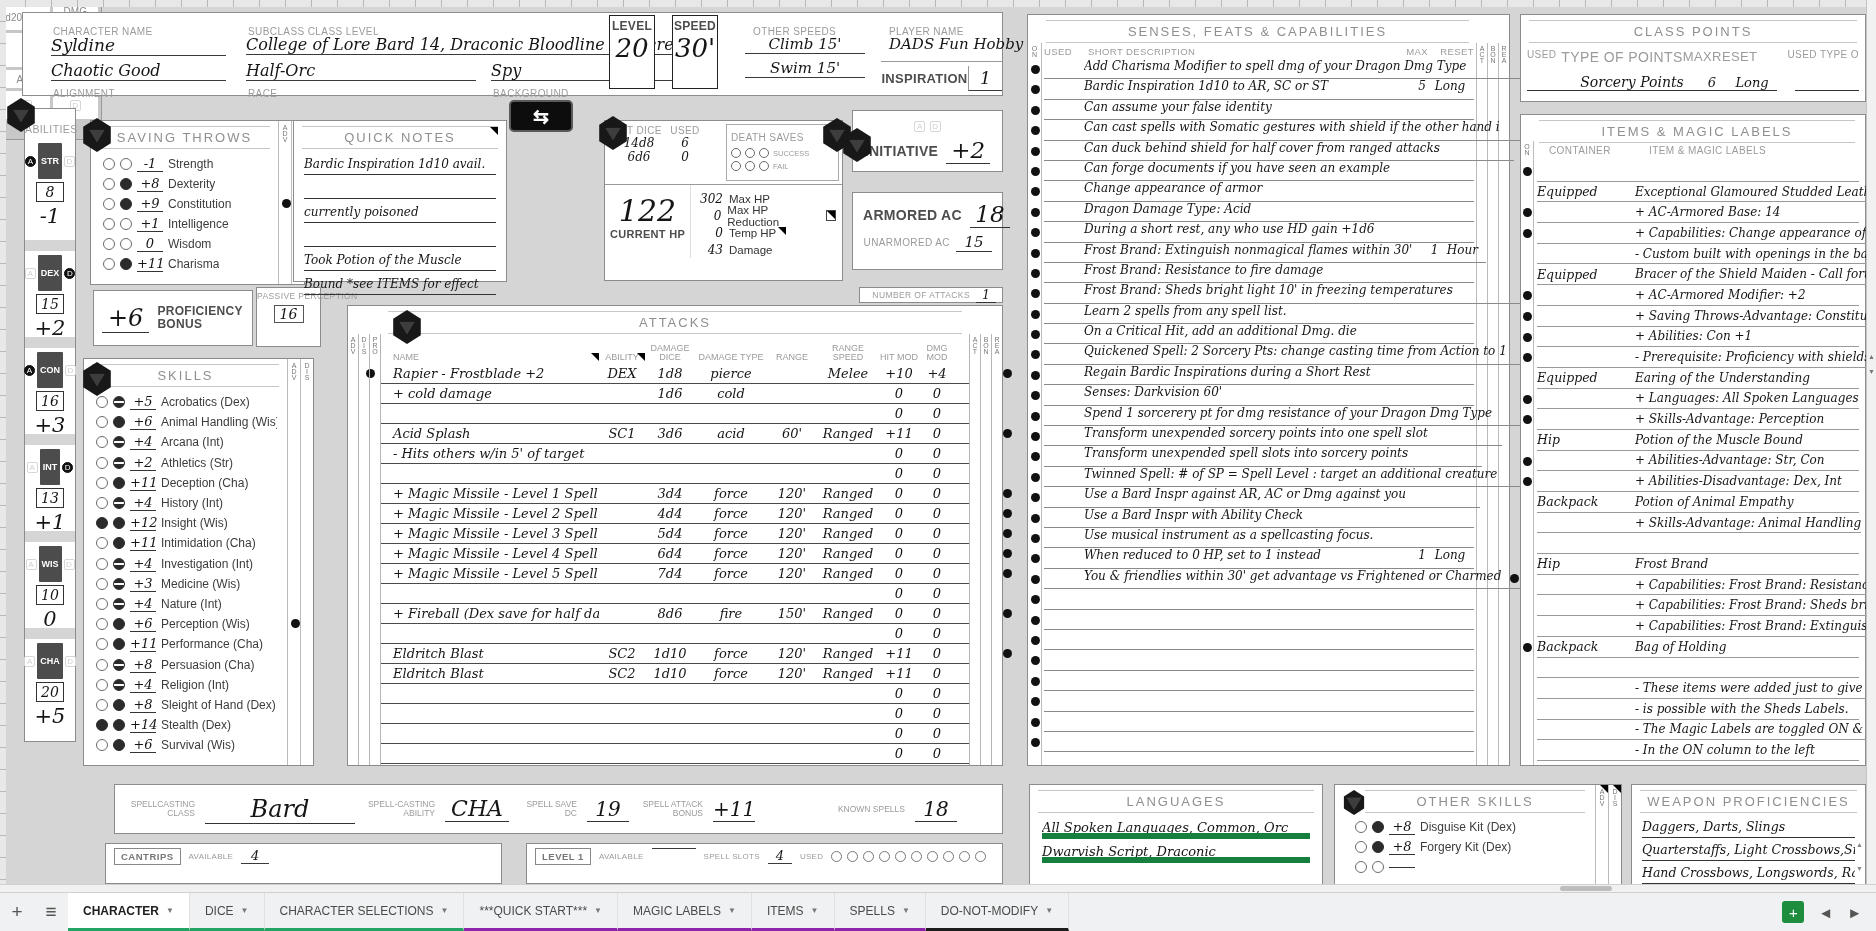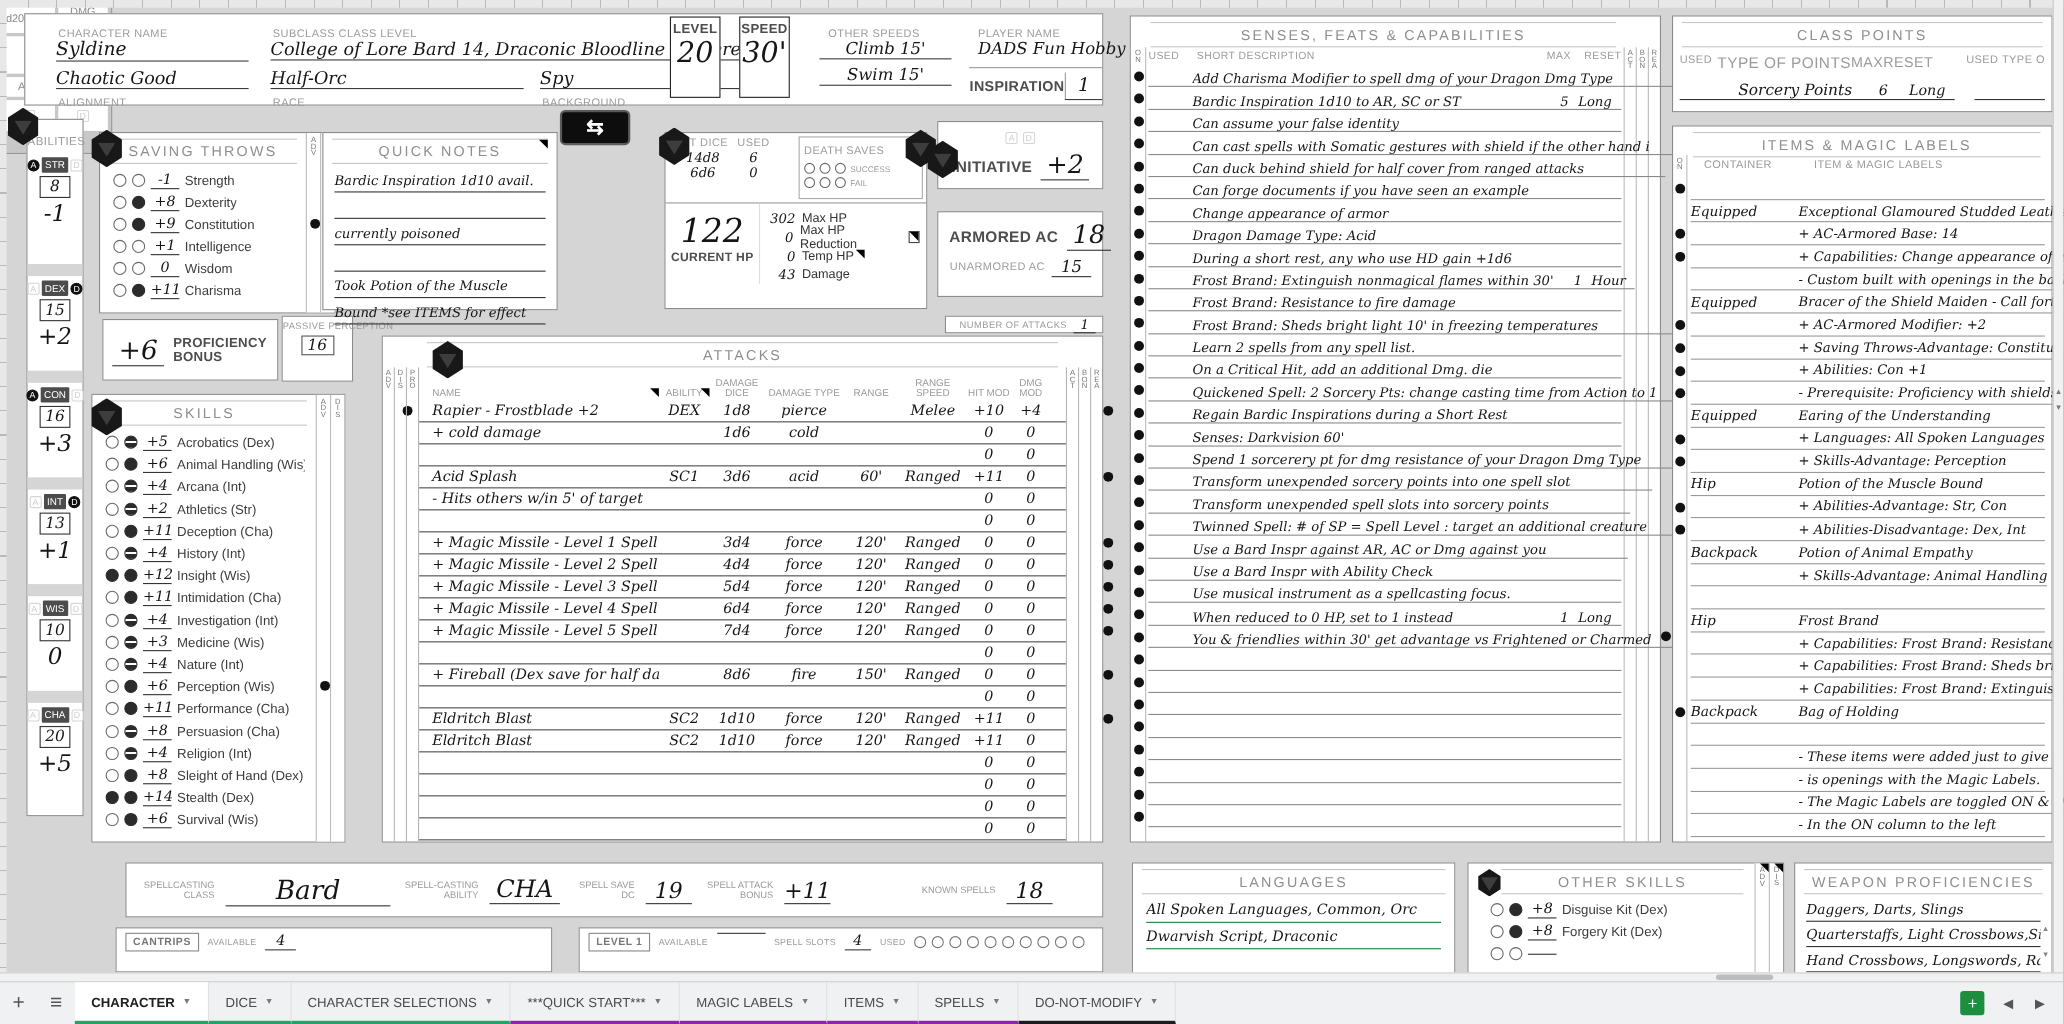--- a/index.html
+++ b/index.html
@@ -35,21 +35,21 @@
 #hdr .fld{position:absolute}
 .bigbox{position:absolute;border:1.5px solid #222;background:#fff;text-align:center}
 .bigbox .blbl{display:block;font-size:12px;margin-top:3px}
 .bigbox .hw{font-size:26px}
 
 
 #abl{left:24px;top:108px;width:52px;height:634px}
 .abil{height:97px;text-align:center}
 .abil:not(:first-of-type)::before{content:"";display:block;height:11px;background:#d5d5d5;margin-bottom:4px}
 .abil .hd{display:flex;align-items:center;justify-content:center;gap:2px}
-.abil .ab{background:#4c4c4c;color:#fff;font-size:9px;font-weight:normal;padding:2px 3px;border-radius:1px}
+.abil .ab{background:#4c4c4c;color:#fff;font-size:9px;font-weight:bold;padding:13px 3px;border-radius:1px}
 .abil .sc{width:28px;height:20px;border:1.5px solid #333;margin:3px auto 2px;font-size:14px;line-height:18px}
 .abil .md{font-size:21px}
 
 
 .xrow{display:flex;align-items:center;gap:5px;height:20px;padding:0 6px;position:relative}
 .xrow .mod{width:26px;text-align:center;border-bottom:1px solid #333;font-size:13px;flex:none}
 .xrow .nm{font-size:12px;color:#3c3c3c;white-space:nowrap;overflow:hidden}
 .sidecols{position:absolute;right:0;top:0;bottom:0;display:flex;background:#fff}
 .sidecols .col{width:13px;border-left:1px solid #bbb;padding-top:3px;display:flex;justify-content:center;position:relative}
 .advdot{position:absolute;right:-17px;top:5px}
@@ -140,21 +140,21 @@
 .dR{position:absolute;right:-31px;top:5px}
 
 
 #feats{left:1027px;top:14px;width:483px;height:752px}
 #feats .onc{position:absolute;left:0;top:28px;bottom:0;width:14px;border-right:1px solid #bbb;display:flex;justify-content:center;padding-top:2px}
 #feats .cols{position:absolute;right:0;top:28px;bottom:0;display:flex}
 #feats .cols .col{width:11px;border-left:1px solid #bbb;padding-top:2px;display:flex;justify-content:center}
 #feats .hdr{display:flex;align-items:center;padding:0 35px 0 16px;height:16px}
 #feats .hdr .lbl{font-size:9.5px}
 #feats .frow{display:flex;align-items:center;height:20.4px;padding:0 35px 0 16px;position:relative}
-#feats .frow .m{flex:1;display:flex;align-items:flex-end;height:100%;border-bottom:1px solid #8a8a8a}
+#feats .frow .m{flex:1;display:flex;align-items:flex-start;height:100%;border-bottom:1px solid #8a8a8a}
 #feats .ond{position:absolute;left:3px;top:6px}
 .f-used{width:40px;flex:none}
 .f-desc{flex:1;font-size:12px;white-space:nowrap;overflow:hidden}
 .f-max{width:26px;flex:none;text-align:right;font-size:12px}
 .f-reset{width:48px;flex:none;text-align:center;font-size:12px}
 
 
 #cpts{left:1520px;top:14px;width:346px;height:88px;overflow:hidden}
 #cpts .hdr{display:flex;padding:4px 6px 0}
 #cpts .row{display:flex;align-items:center;padding:0 6px;height:26px}
@@ -175,21 +175,21 @@
 
 #spellbar{left:114px;top:784px;width:889px;height:50px;display:flex;align-items:center;gap:10px;padding:0 10px}
 #spellbar .sl{font-size:8.5px;color:#9b9b9b;text-align:right;line-height:9px}
 #spellbar .v{text-align:center;border-bottom:1px solid #333}
 #cantrips{left:105px;top:843px;width:397px;height:41px;padding:4px 8px;display:flex;align-items:flex-start;gap:8px}
 #lvl1{left:526px;top:843px;width:477px;height:41px;padding:4px 8px;display:flex;align-items:flex-start;gap:8px}
 .boxlbl{border:1px solid #888;font-size:9.5px;color:#777;font-weight:bold;padding:2px 6px;letter-spacing:.5px}
 .tiny{font-size:8px;color:#9b9b9b;letter-spacing:.3px;padding-top:4px}
 .slotc{width:11px;height:11px;border:1.4px solid #777;border-radius:50%;margin-top:3px}
 #langs{left:1029px;top:784px;width:294px;height:102px}
-#langs .ln{height:24px;margin:0 12px;border-bottom:1px solid #15803d;font-size:13px;white-space:nowrap;overflow:hidden;padding-top:5px}
+#langs .ln{height:24px;margin:0 12px;border-bottom:6px solid #15803d;font-size:13px;white-space:nowrap;overflow:hidden;padding-top:5px}
 #oskills{left:1334px;top:784px;width:288px;height:102px}
 #oskills .rows{padding:4px 32px 0 14px}
 #wprof{left:1631px;top:784px;width:235px;height:102px}
 #wprof .ln{height:23px;margin:0 10px;border-bottom:1px solid #333;font-size:12.5px;white-space:nowrap;overflow:hidden;padding-top:4px}
 #wprof .sar{position:absolute;right:2px;font-size:7px;color:#888}
 
 
 #vscroll{position:absolute;right:0;top:0;width:10px;height:884px;background:#f1f1f1;border-left:1px solid #c4c4c4}
 #vscroll .a{position:absolute;left:1px;font-size:7px;color:#777}
 #hscroll{position:absolute;left:0;top:884px;width:1876px;height:8px;background:#f1f1f1;border-top:1px solid #cfcfcf}
@@ -1552,21 +1552,21 @@
 
           <div class="m">
             <span class="i-cont hw"></span>
             <span class="i-text hw">- These items were added just to give a sense of</span>
           </div>
         </div>
         <div class="irow">
 
           <div class="m">
             <span class="i-cont hw"></span>
-            <span class="i-text hw">- is openings with the Magic Labels.</span>
+            <span class="i-text hw">- is possible with the Sheds Labels.</span>
           </div>
         </div>
         <div class="irow">
 
           <div class="m">
             <span class="i-cont hw"></span>
             <span class="i-text hw">- The Magic Labels are toggled ON &amp; OFF via a Ch</span>
           </div>
         </div>
         <div class="irow">

